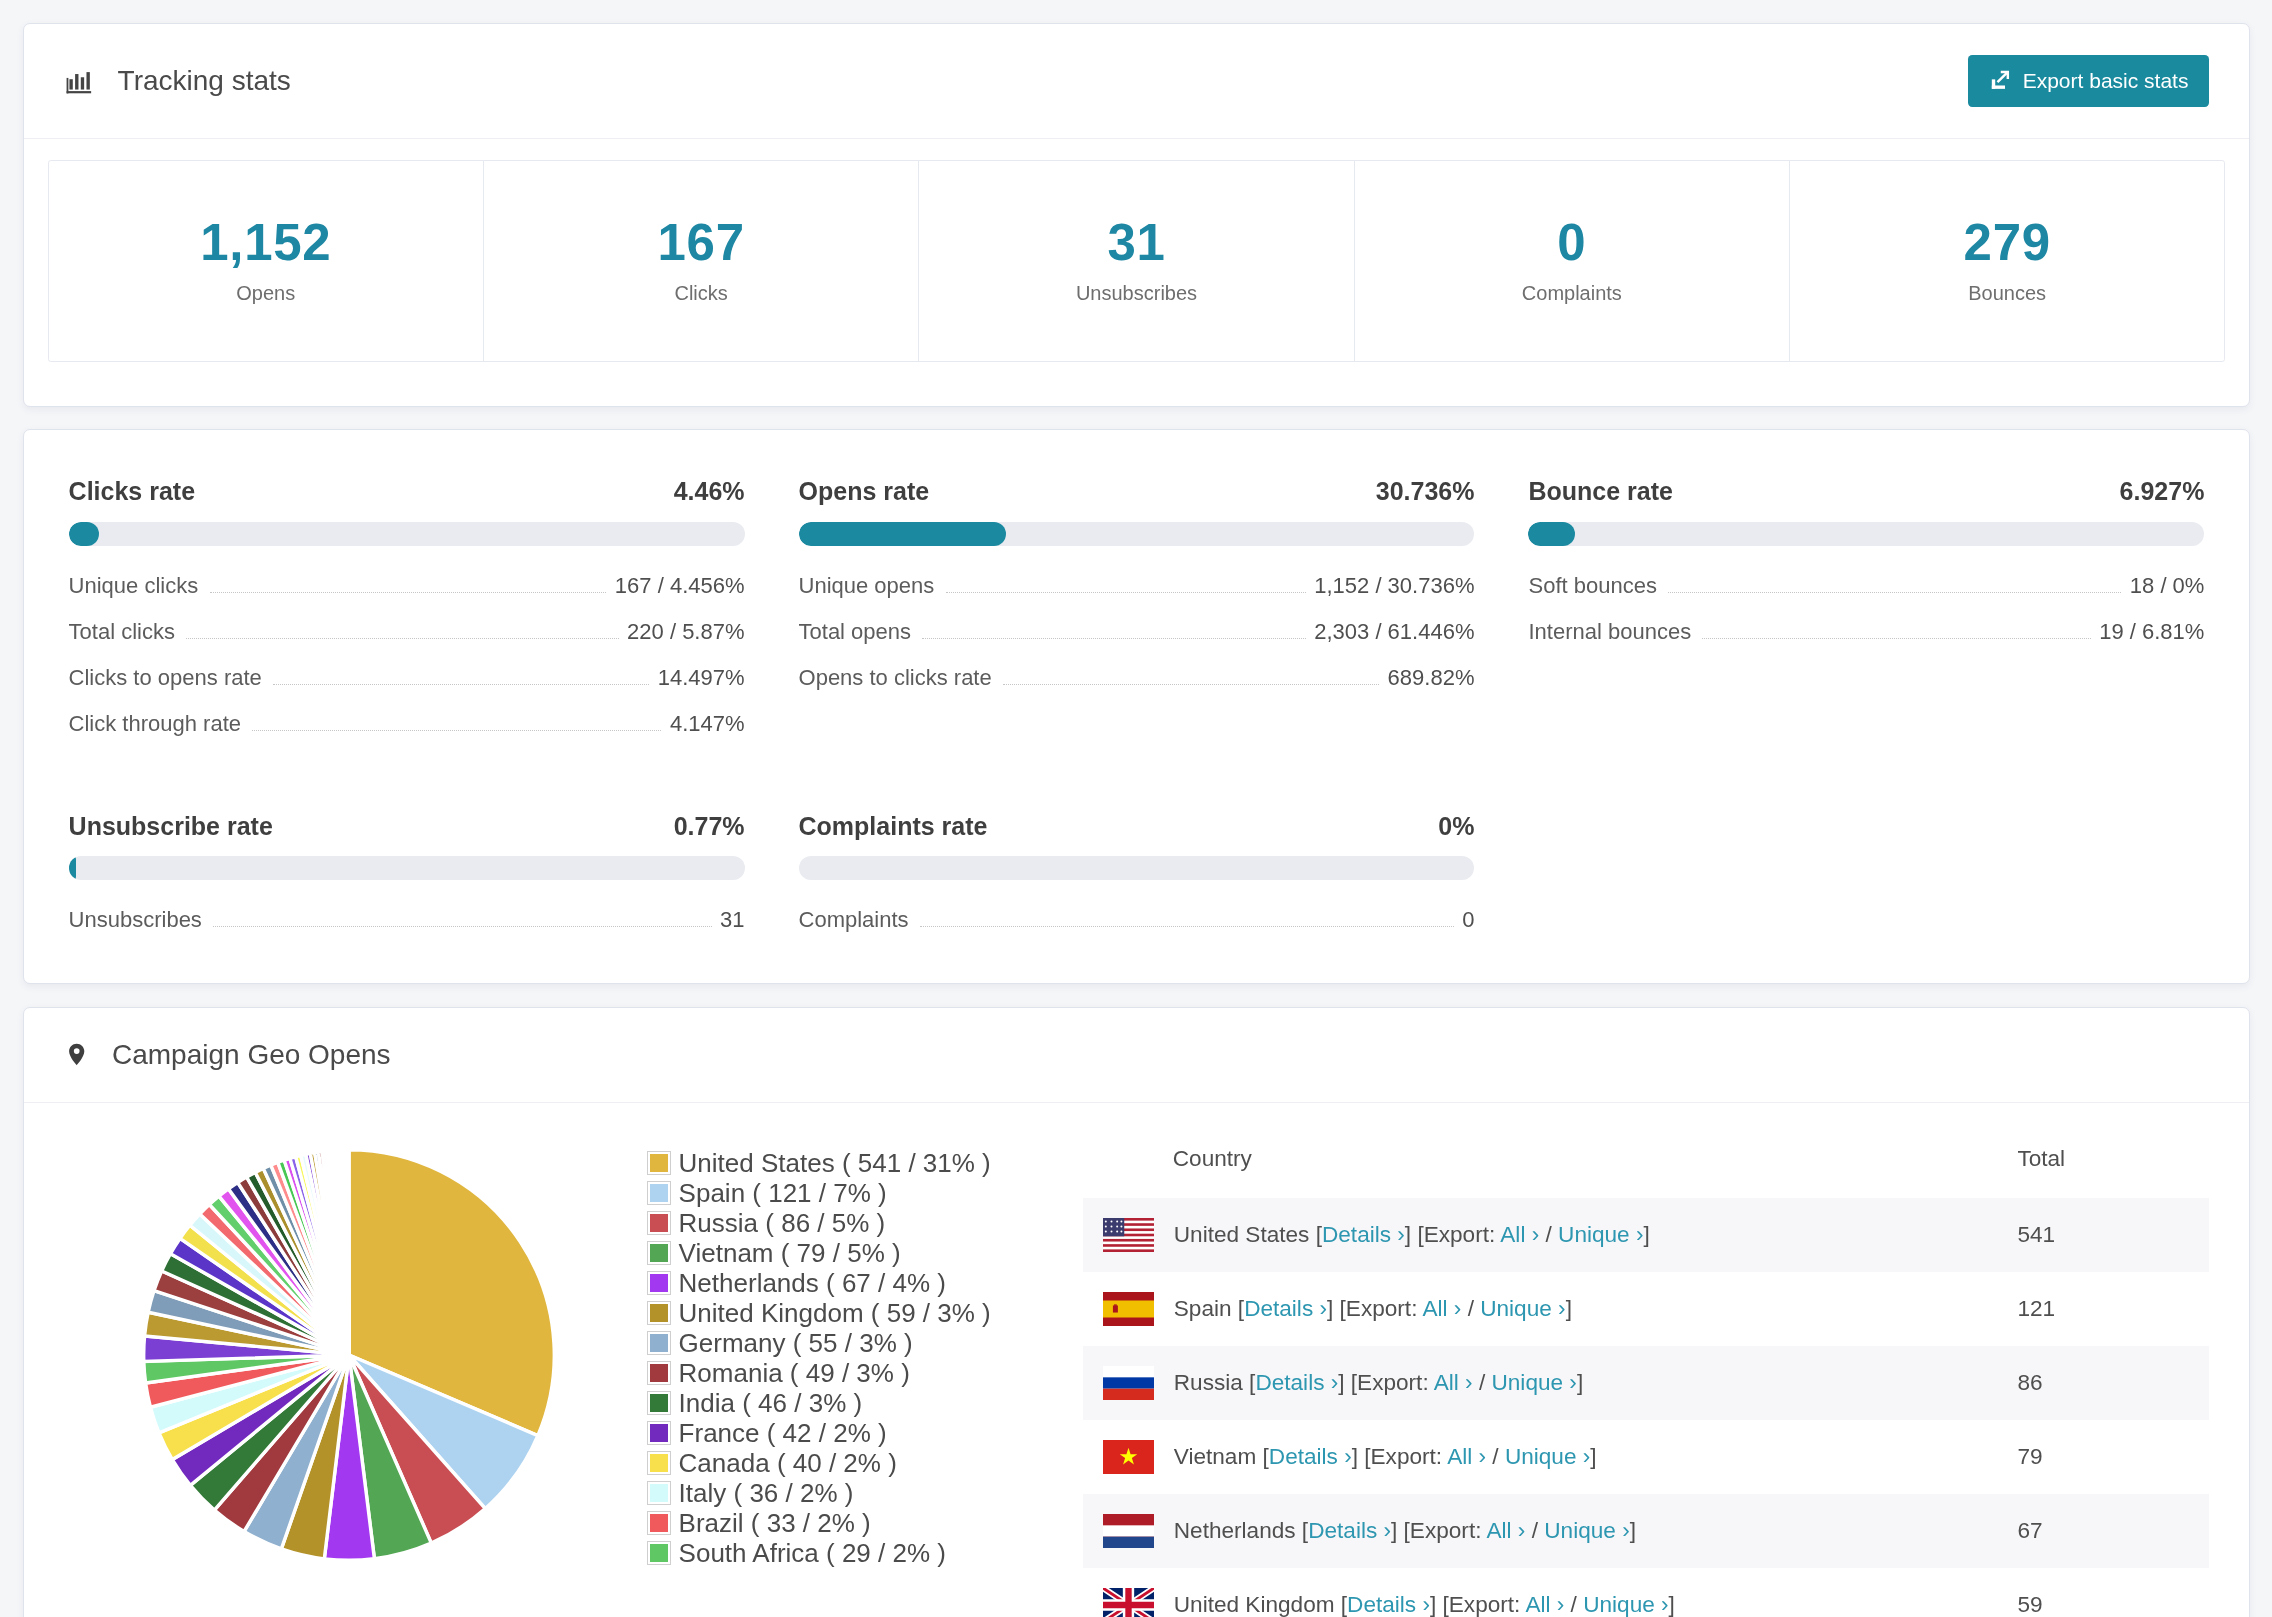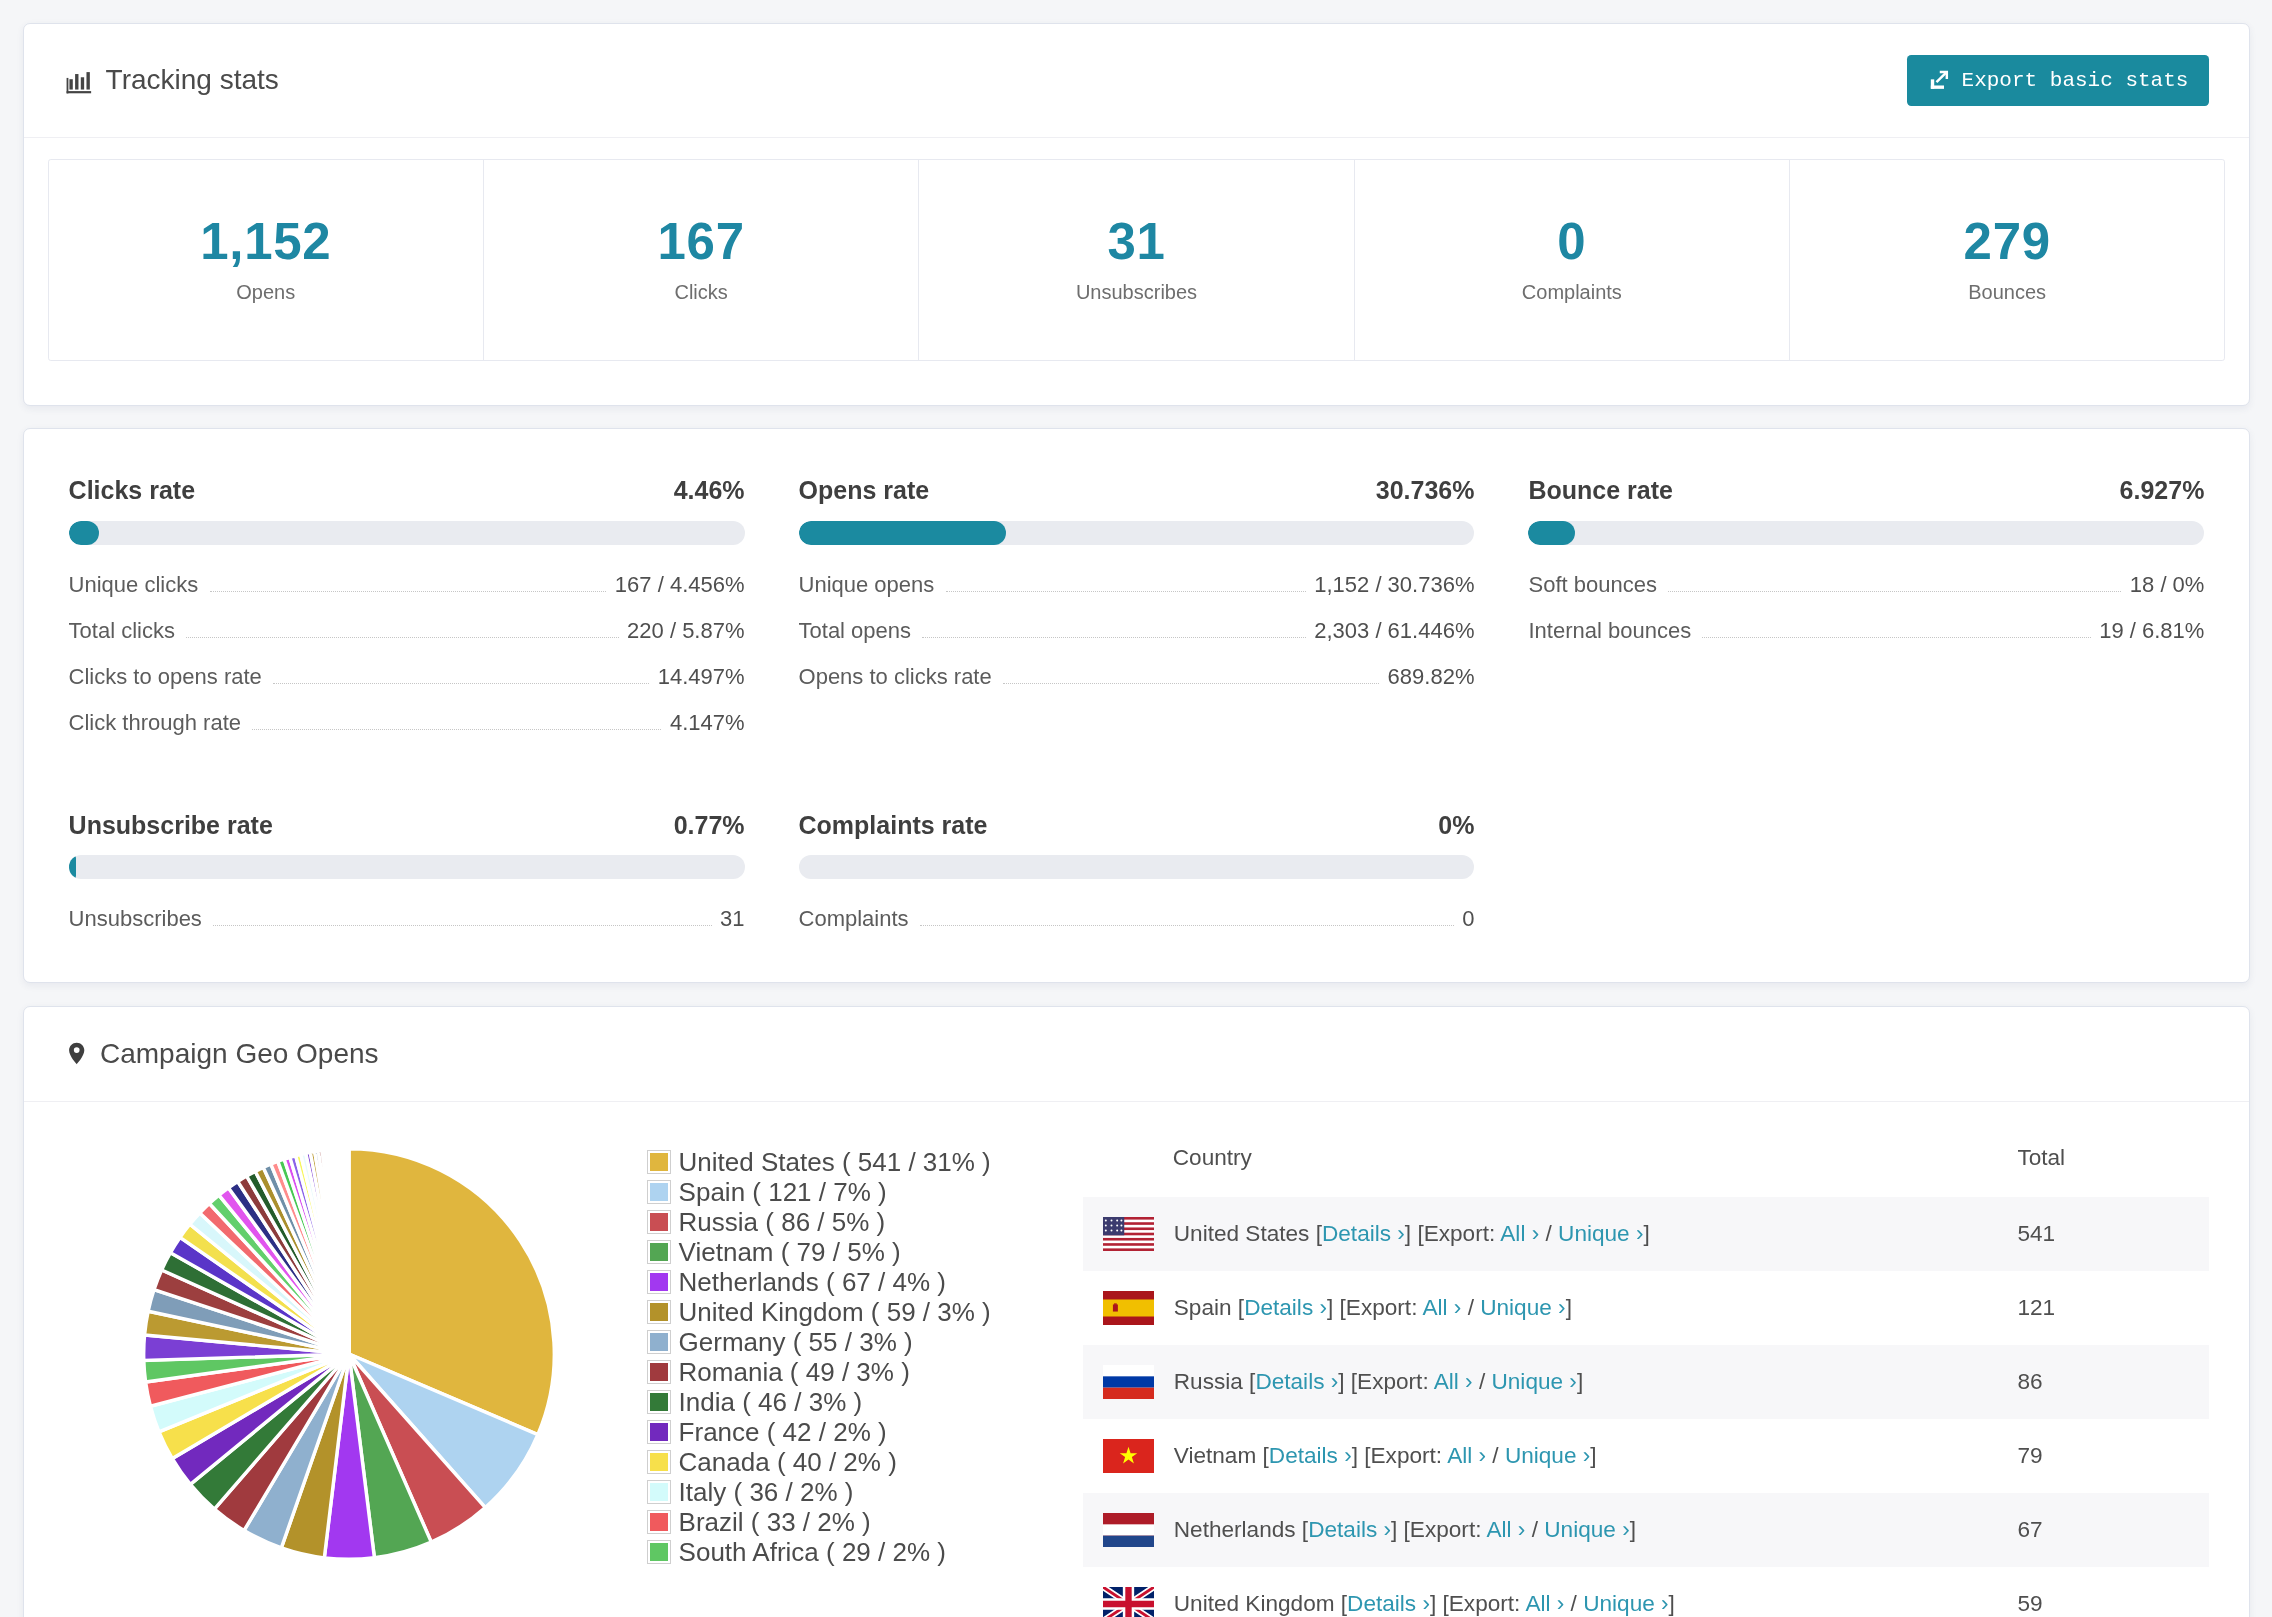--- a/index.html
+++ b/index.html
@@ -8,27 +8,27 @@
 
   .card {
     background:#fff; border:0.7px solid #dfe3ec; border-radius:7px;
     margin:22.6px 22.6px 0 22.6px; box-shadow:0 2.1px 7px rgba(60,70,110,.07);
   }
 
   .card-header {
     display:flex; align-items:center; justify-content:space-between;
     padding:31px 40px; border-bottom:1.4px solid #efeff3;
   }
-  .card-title { display:flex; align-items:center; gap:11px; font-size:28px; font-weight:400; color:#4a4a4a; }
+  .card-title { display:flex; align-items:center; gap:23px; font-size:28px; font-weight:400; color:#4a4a4a; }
   .card-title svg { width:31px; height:31px; }
 
   .btn-primary {
     display:flex; align-items:center; gap:11.3px; background:#1a8a9e; color:#fff;
     border:none; border-radius:4.2px; padding:14px 21px; font-size:21px;
-    font-family:Liberation Mono, monospace; cursor:pointer;
+    font-family:Liberation Sans, sans-serif; cursor:pointer;
   }
   .btn-primary svg { width:22.6px; height:22.6px; }
 
   
   .summary-row {
     display:flex; margin:21px 24px 44px 24px;
     border:0.7px solid #e7e9f0; border-radius:2.8px;
   }
   .stat-box { flex:1; text-align:center; padding:52px 7px 56px; border-left:0.7px solid #e7e9f0; }
   .stat-box:first-child { border-left:none; }

